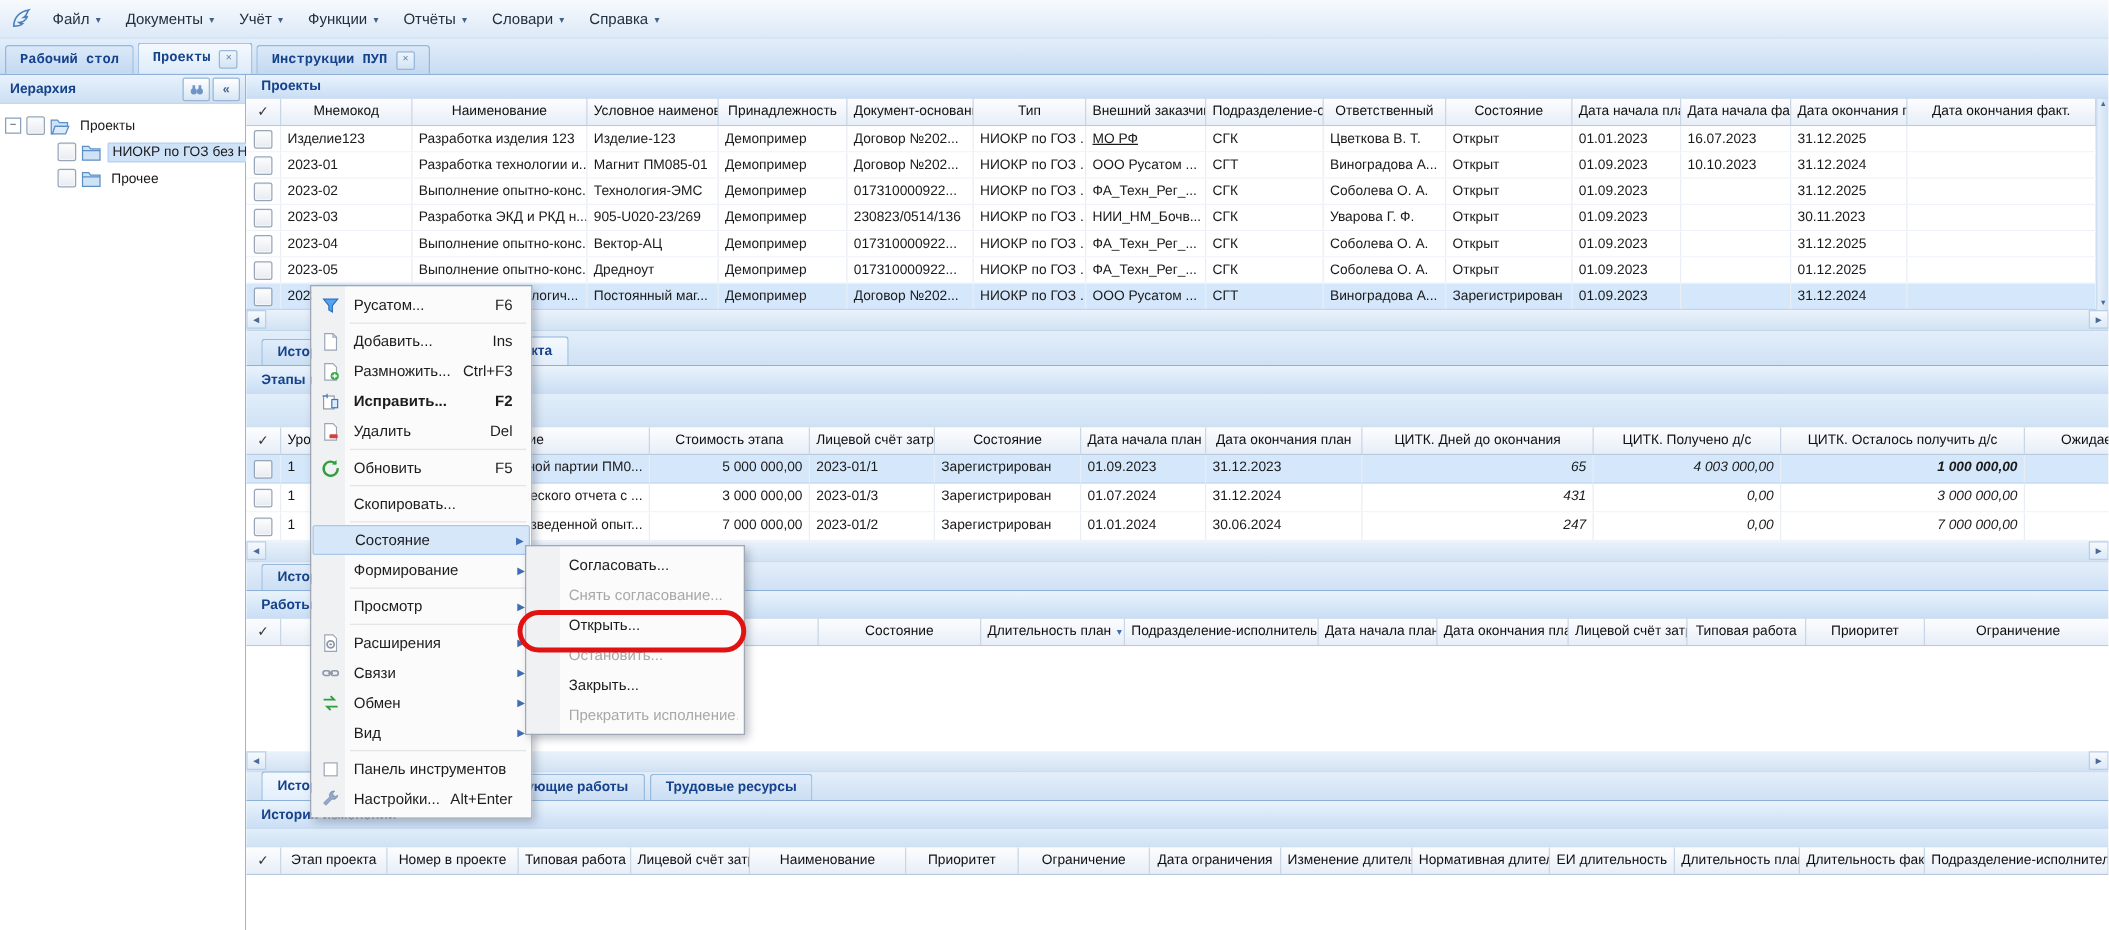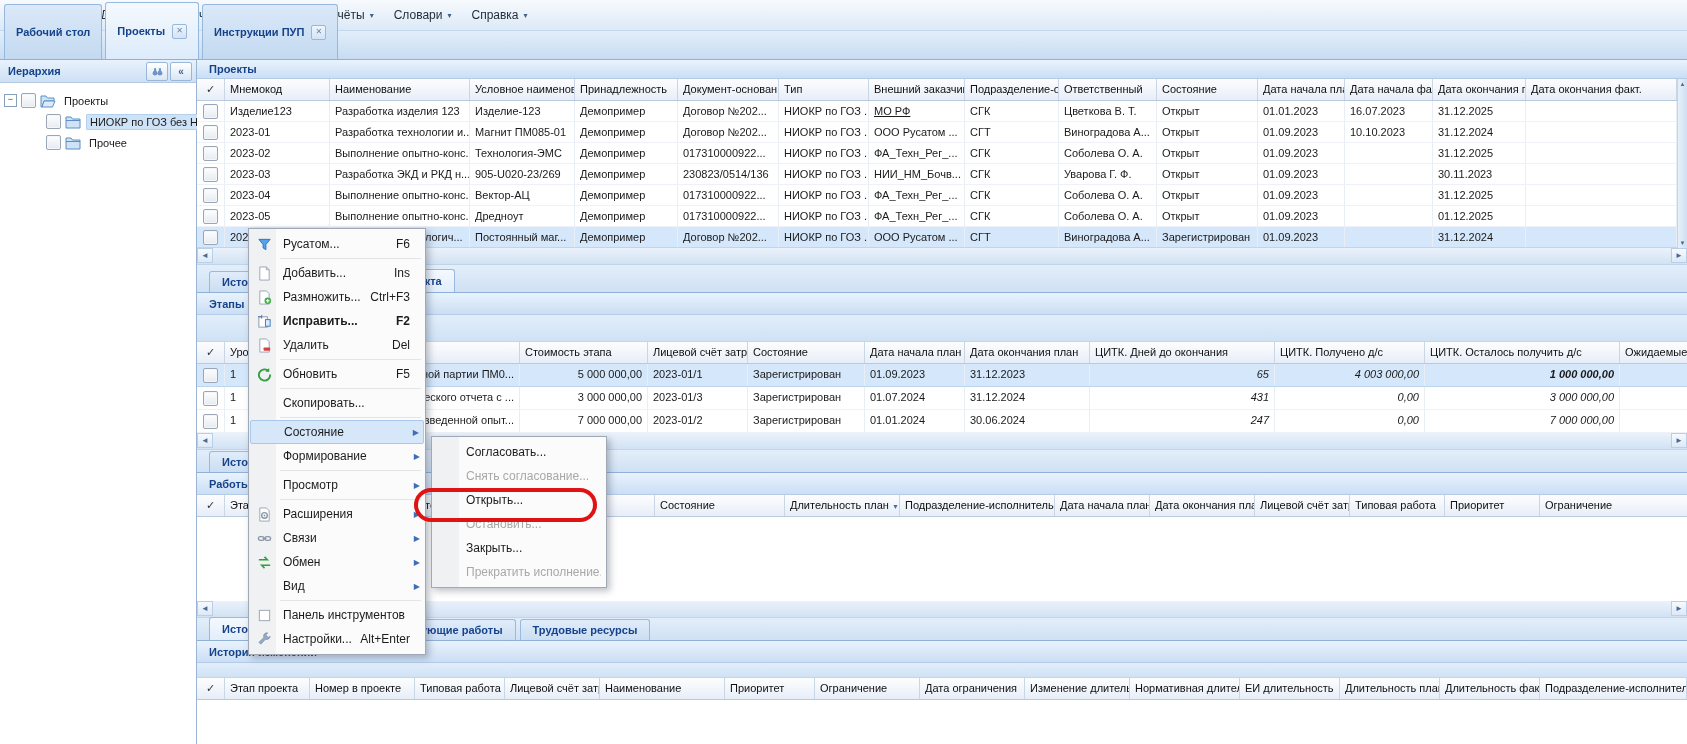--- a/index.html
+++ b/index.html
@@ -9,23 +9,23 @@
   
   .menubar{height:30px;display:flex;align-items:center;padding-left:6px;
            background:linear-gradient(#f7fafd,#dce9f7);border-bottom:1px solid #c2d6ec;}
   .applogo{width:22px;height:22px;display:flex;align-items:center;justify-content:center;margin-right:4px;}
   .menu-item{padding:4px 10px;font-size:12px;color:#20303f;display:flex;gap:5px;align-items:center;cursor:default;}
   .dd{font-size:8px;color:#44608c;}
 
   
   .doc-tabs{height:28px;background:linear-gradient(#e3eefa,#c7dcf2);border-bottom:1px solid #8fb1d9;
             display:flex;align-items:flex-end;padding-left:4px;gap:3px;}
-  .doc-tabs .tab{height:22px;padding:16px 11px;display:flex;align-items:center;gap:7px;
+  .doc-tabs .tab{height:22px;padding:0 11px;display:flex;align-items:center;gap:7px;
        border:1px solid #96b8dc;border-bottom:none;border-radius:3px 3px 0 0;
-       background:linear-gradient(#dbe9f9,#c3d9f0);font-weight:bold;color:#15428b;white-space:nowrap;}
+       background:linear-gradient(#dbe9f9,#c3d9f0);font-weight:bold;color:#15428b;white-space:nowrap;font-family:Liberation Mono, monospace;}
   .doc-tabs .tab.on{background:linear-gradient(#f4f9fe,#ddebfa);height:24px;}
   .xbox{width:13px;height:13px;border:1px solid #9ab6d8;background:linear-gradient(#eef5fc,#d3e4f6);
         color:#6a88ac;font-size:8px;line-height:11px;text-align:center;border-radius:2px;font-weight:normal;}
 
   
   .content{display:flex;height:686px;}
   .sidebar{width:196px;flex:none;border-right:1px solid #9ab4d4;display:flex;flex-direction:column;background:#fff;}
   .side-head{height:22px;flex:none;background:linear-gradient(#e8f2fc,#cde0f4);border-bottom:1px solid #b5cbe4;
              display:flex;align-items:center;padding:0 4px 0 8px;font-weight:bold;color:#15428b;}
   .side-title{flex:1;}
@@ -55,21 +55,21 @@
   .tabstrip .tab{height:20px;padding:0 12px;border:1px solid #9abadd;border-bottom:none;border-radius:3px 3px 0 0;
         background:linear-gradient(#e0ecfa,#cbdef2);display:flex;align-items:center;gap:6px;
         font-weight:bold;color:#15428b;white-space:nowrap;}
   .tabstrip .tab.on{background:linear-gradient(#f4f9fe,#e2eefb);height:22px;}
 
   
   .tablezone{display:flex;flex:none;}
   .grid{flex:none;}
   .g-head{display:flex;height:21px;background:linear-gradient(#fdfdfe,#e7eef8);border-bottom:1px solid #b9c9de;flex:none;}
   .g-h{flex:none;box-sizing:border-box;padding:4px 5px 0;border-right:1px solid #c9d6e6;
-       white-space:nowrap;overflow:hidden;color:#101010;position:relative;}
+       white-space:nowrap;overflow:hidden;color:#101010;position:relative;text-align:center;}
   .g-h.g-check{text-align:center;padding-left:0;padding-right:0;color:#333;}
   .sort{color:#3f6db8;font-size:7px;margin-left:3px;}
   .g-row{display:flex;height:20px;border-bottom:1px solid #eef2f8;background:#fff;flex:none;}
   .grid.stages .g-row{height:22px;}
   .g-row.sel{background:#d5e7fa;border-bottom-color:#bcd6f0;}
   .g-c{flex:none;box-sizing:border-box;padding:4px 5px 0;border-right:1px solid #e9eef5;
        white-space:nowrap;overflow:hidden;}
   .g-c.g-check{display:flex;align-items:center;justify-content:center;padding:0;}
 
   
@@ -672,21 +672,21 @@
         <span class="m-ic">
           <svg viewBox="0 0 16 16">
             <path d="M14 4.5a3.5 3.5 0 0 1-4.8 3.2L4 13l-2-2 5.3-5.2A3.5 3.5 0 0 1 11.5 1l-1.8 1.8.7 2 2 .7z" fill="#93a9c6" stroke="#6d86a8" stroke-width=".6"></path>
           </svg>
         </span>
         <span class="m-lb">Настройки...</span>
         <span class="m-sc">Alt+Enter</span>
       </div>
     </div>
 
-  <div class="ctxmenu" style="left:431px;top:436px;width:172px">
+  <div class="ctxmenu" style="left:420px;top:436px;width:172px">
       <div class="m-item">
         <span class="m-ic"></span>
         <span class="m-lb">Согласовать...</span>
       </div>
       <div class="m-item dis">
         <span class="m-ic"></span>
         <span class="m-lb">Снять согласование...</span>
       </div>
       <div class="m-item">
         <span class="m-ic"></span>

